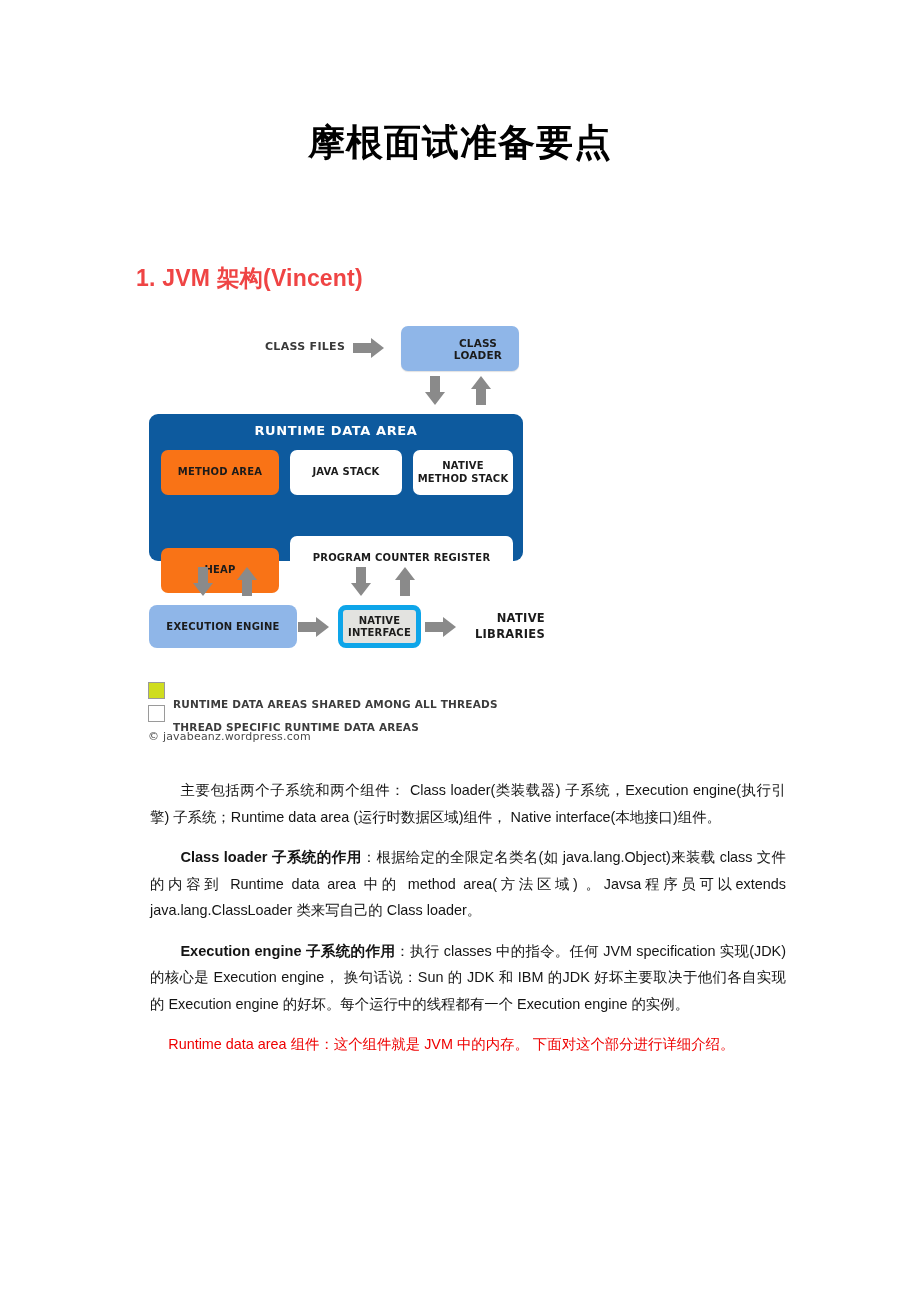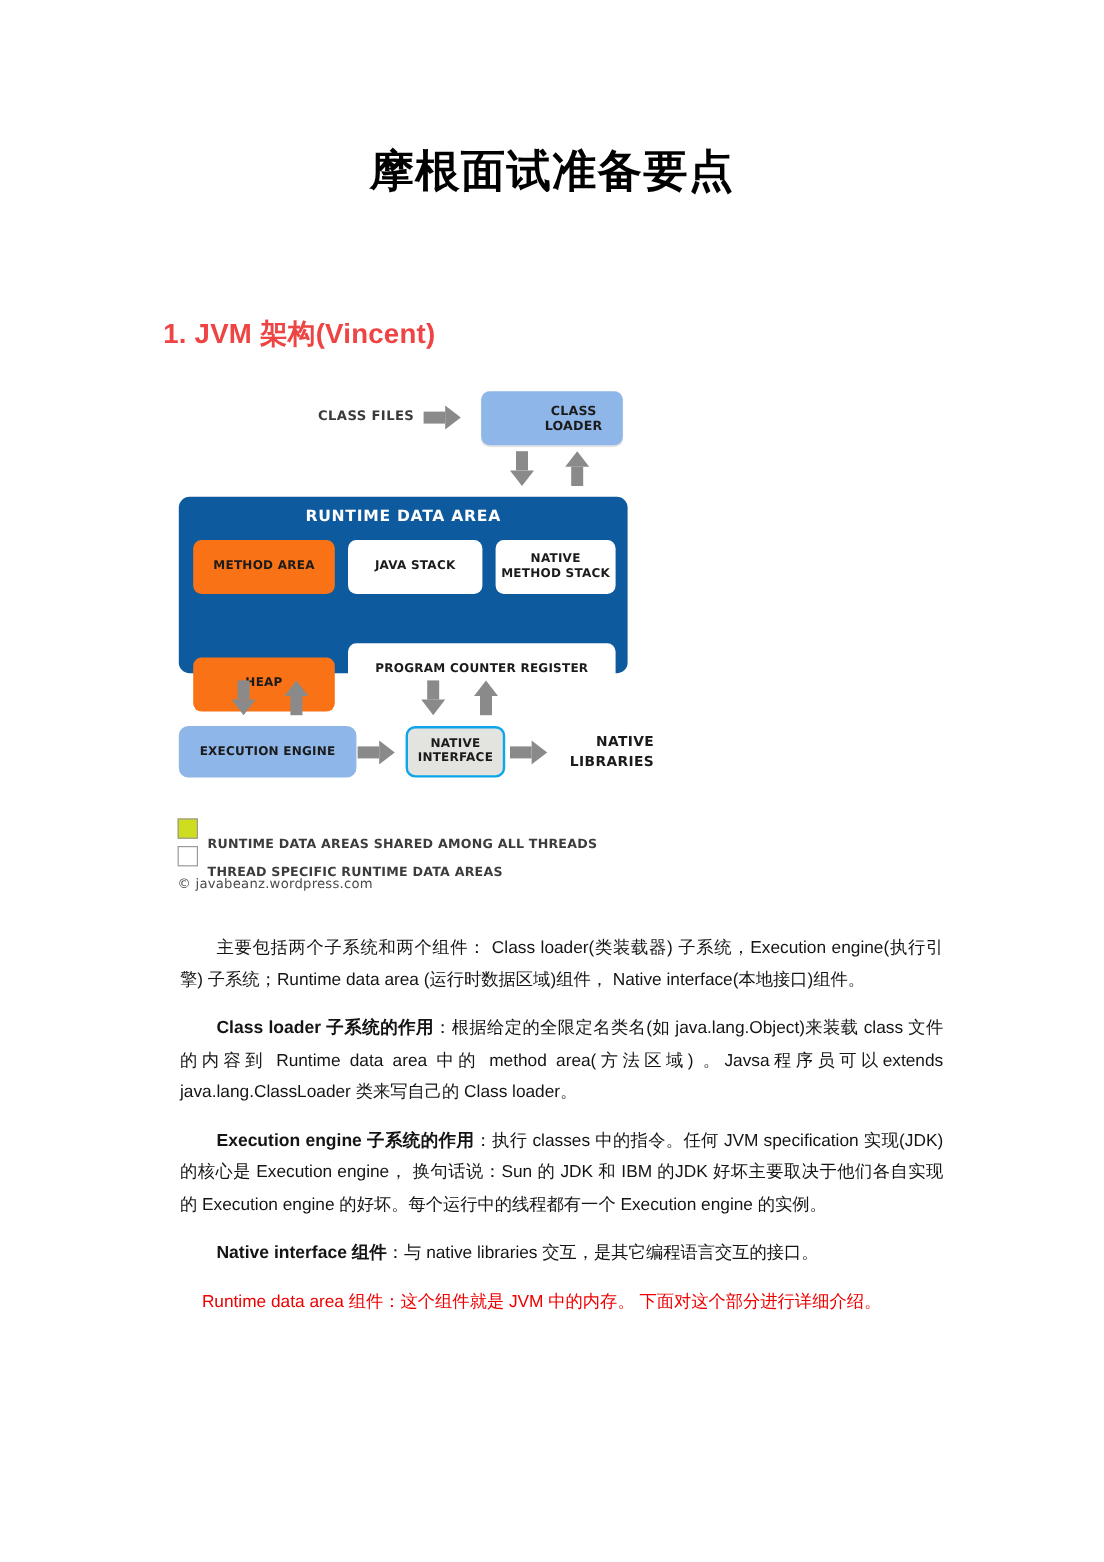--- a/index.html
+++ b/index.html
@@ -215,21 +215,21 @@
     letter-spacing: 0.2px;
     line-height: 1.25;
   }
   .nif-box {
     position: absolute;
     left: 193px;
     top: 287px;
     width: 83px;
     height: 43px;
     background: #e3e3e0;
-    border: 2px solid #0ea5e9;
+    border: 5px solid #0ea5e9;
     border-radius: 8px;
     box-sizing: border-box;
   }
   .nlib-text {
     left: 307px;
     top: 293px;
     font-size: 11.5px;
     text-align: right;
     line-height: 1.35;
     color: #1b1b1b;
@@ -392,18 +392,17 @@
     <div class="credit">© javabeanz.wordpress.com</div>
   </div>
 
   <div class="body-text">
     <p><span class="mono-lat">主要包括两个子系统和两个组件： Class loader(类装载器) 子系统，Execution engine(执行引擎) 子系统；Runtime data area (运行时数据区域)组件， Native interface(本地接口)组件。</span></p>
 
     <p><b>Class loader 子系统的作用</b><span class="mono-lat">：根据给定的全限定名类名(如 java.lang.Object)来装载 class 文件的内容到 Runtime data area 中的 method area(方法区域) 。Javsa程序员可以extends java.lang.ClassLoader 类来写自己的 Class loader。</span></p>
 
     <p><b>Execution engine 子系统的作用</b><span class="mono-lat">：执行 classes 中的指令。任何 JVM specification 实现(JDK)的核心是 Execution engine， 换句话说：Sun 的 JDK 和 IBM 的JDK 好坏主要取决于他们各自实现的 Execution engine 的好坏。每个运行中的线程都有一个 Execution engine 的实例。</span></p>
 
-    <p><b>Native interface 组件</b><span class="mono-lat">：与 native libraries 交互，是其它编程语言交互的接口。</span></p>
 
     <p class="no-indent-red"><span class="mono-lat">Runtime data area 组件：这个组件就是 JVM 中的内存。 下面对这个部分进行详细介绍。</span></p>
   </div>
 
 </div>
 
 </body></html>

